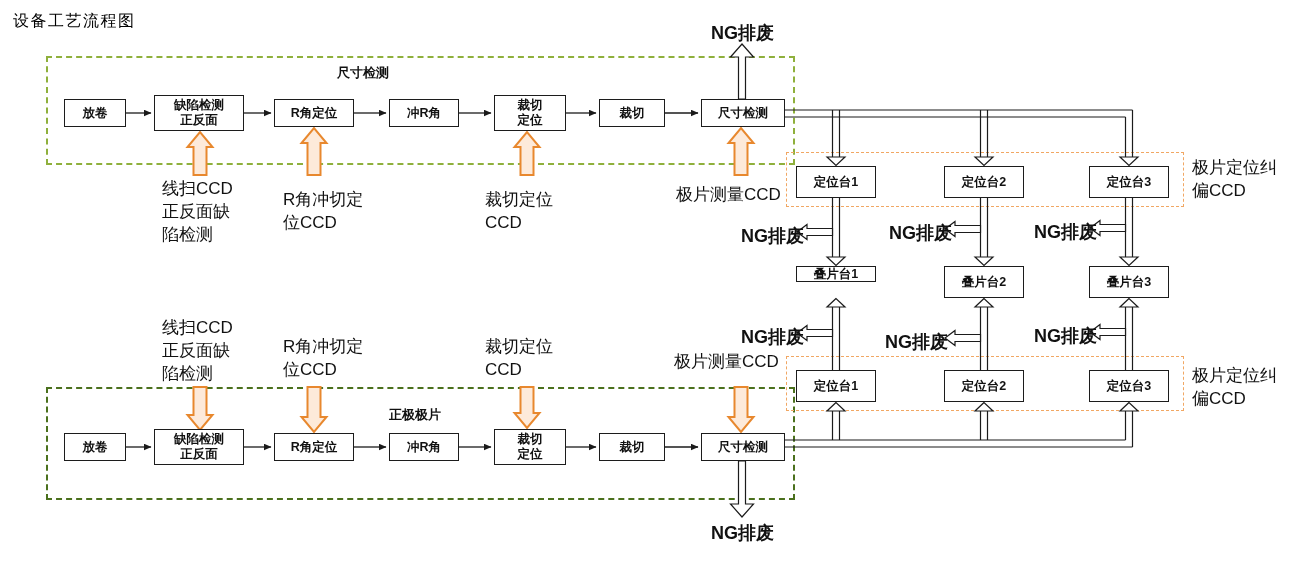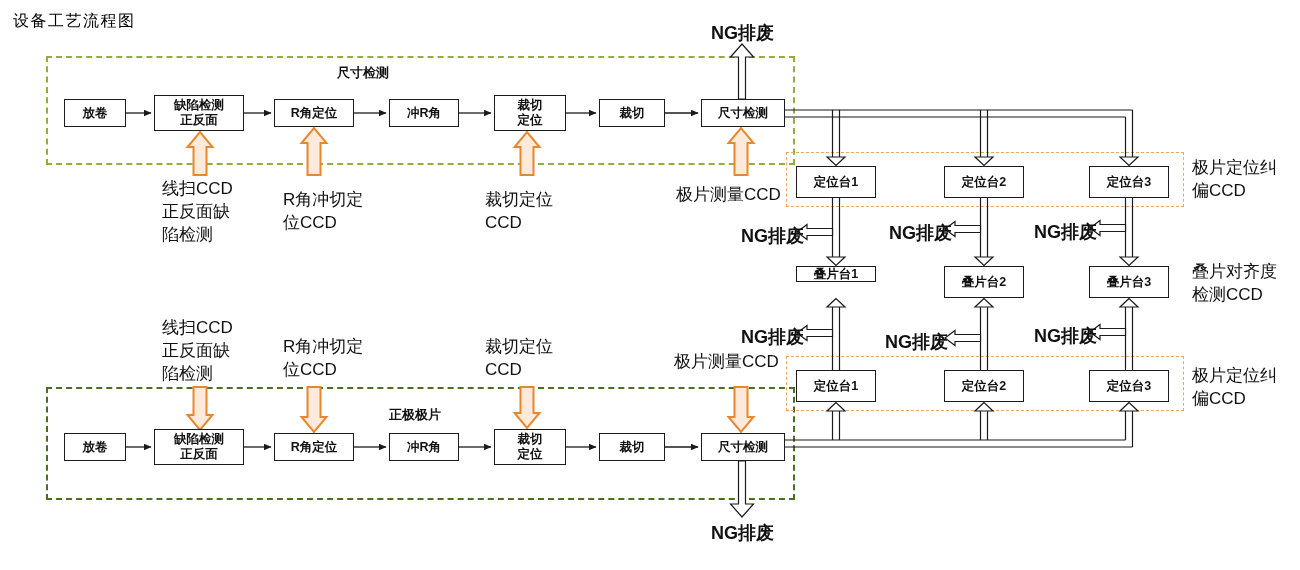--- a/index.html
+++ b/index.html
@@ -198,18 +198,16 @@
 正反面缺
 陷检测</div>
   <div class="lbl" style="left:283px;top:336px">R角冲切定
 位CCD</div>
   <div class="lbl" style="left:485px;top:336px">裁切定位
 CCD</div>
   <div class="lbl" style="left:674px;top:351px">极片测量CCD</div>
 
   <div class="lbl" style="left:1192px;top:157px;width:100px">极片定位纠
 偏CCD</div>
-  <div class="lbl" style="left:1192px;top:261px;width:100px">叠片对齐度
-检测CCD</div>
   <div class="lbl" style="left:1192px;top:365px;width:100px">极片定位纠
 偏CCD</div>
 
 </div>
 
 </body></html>

